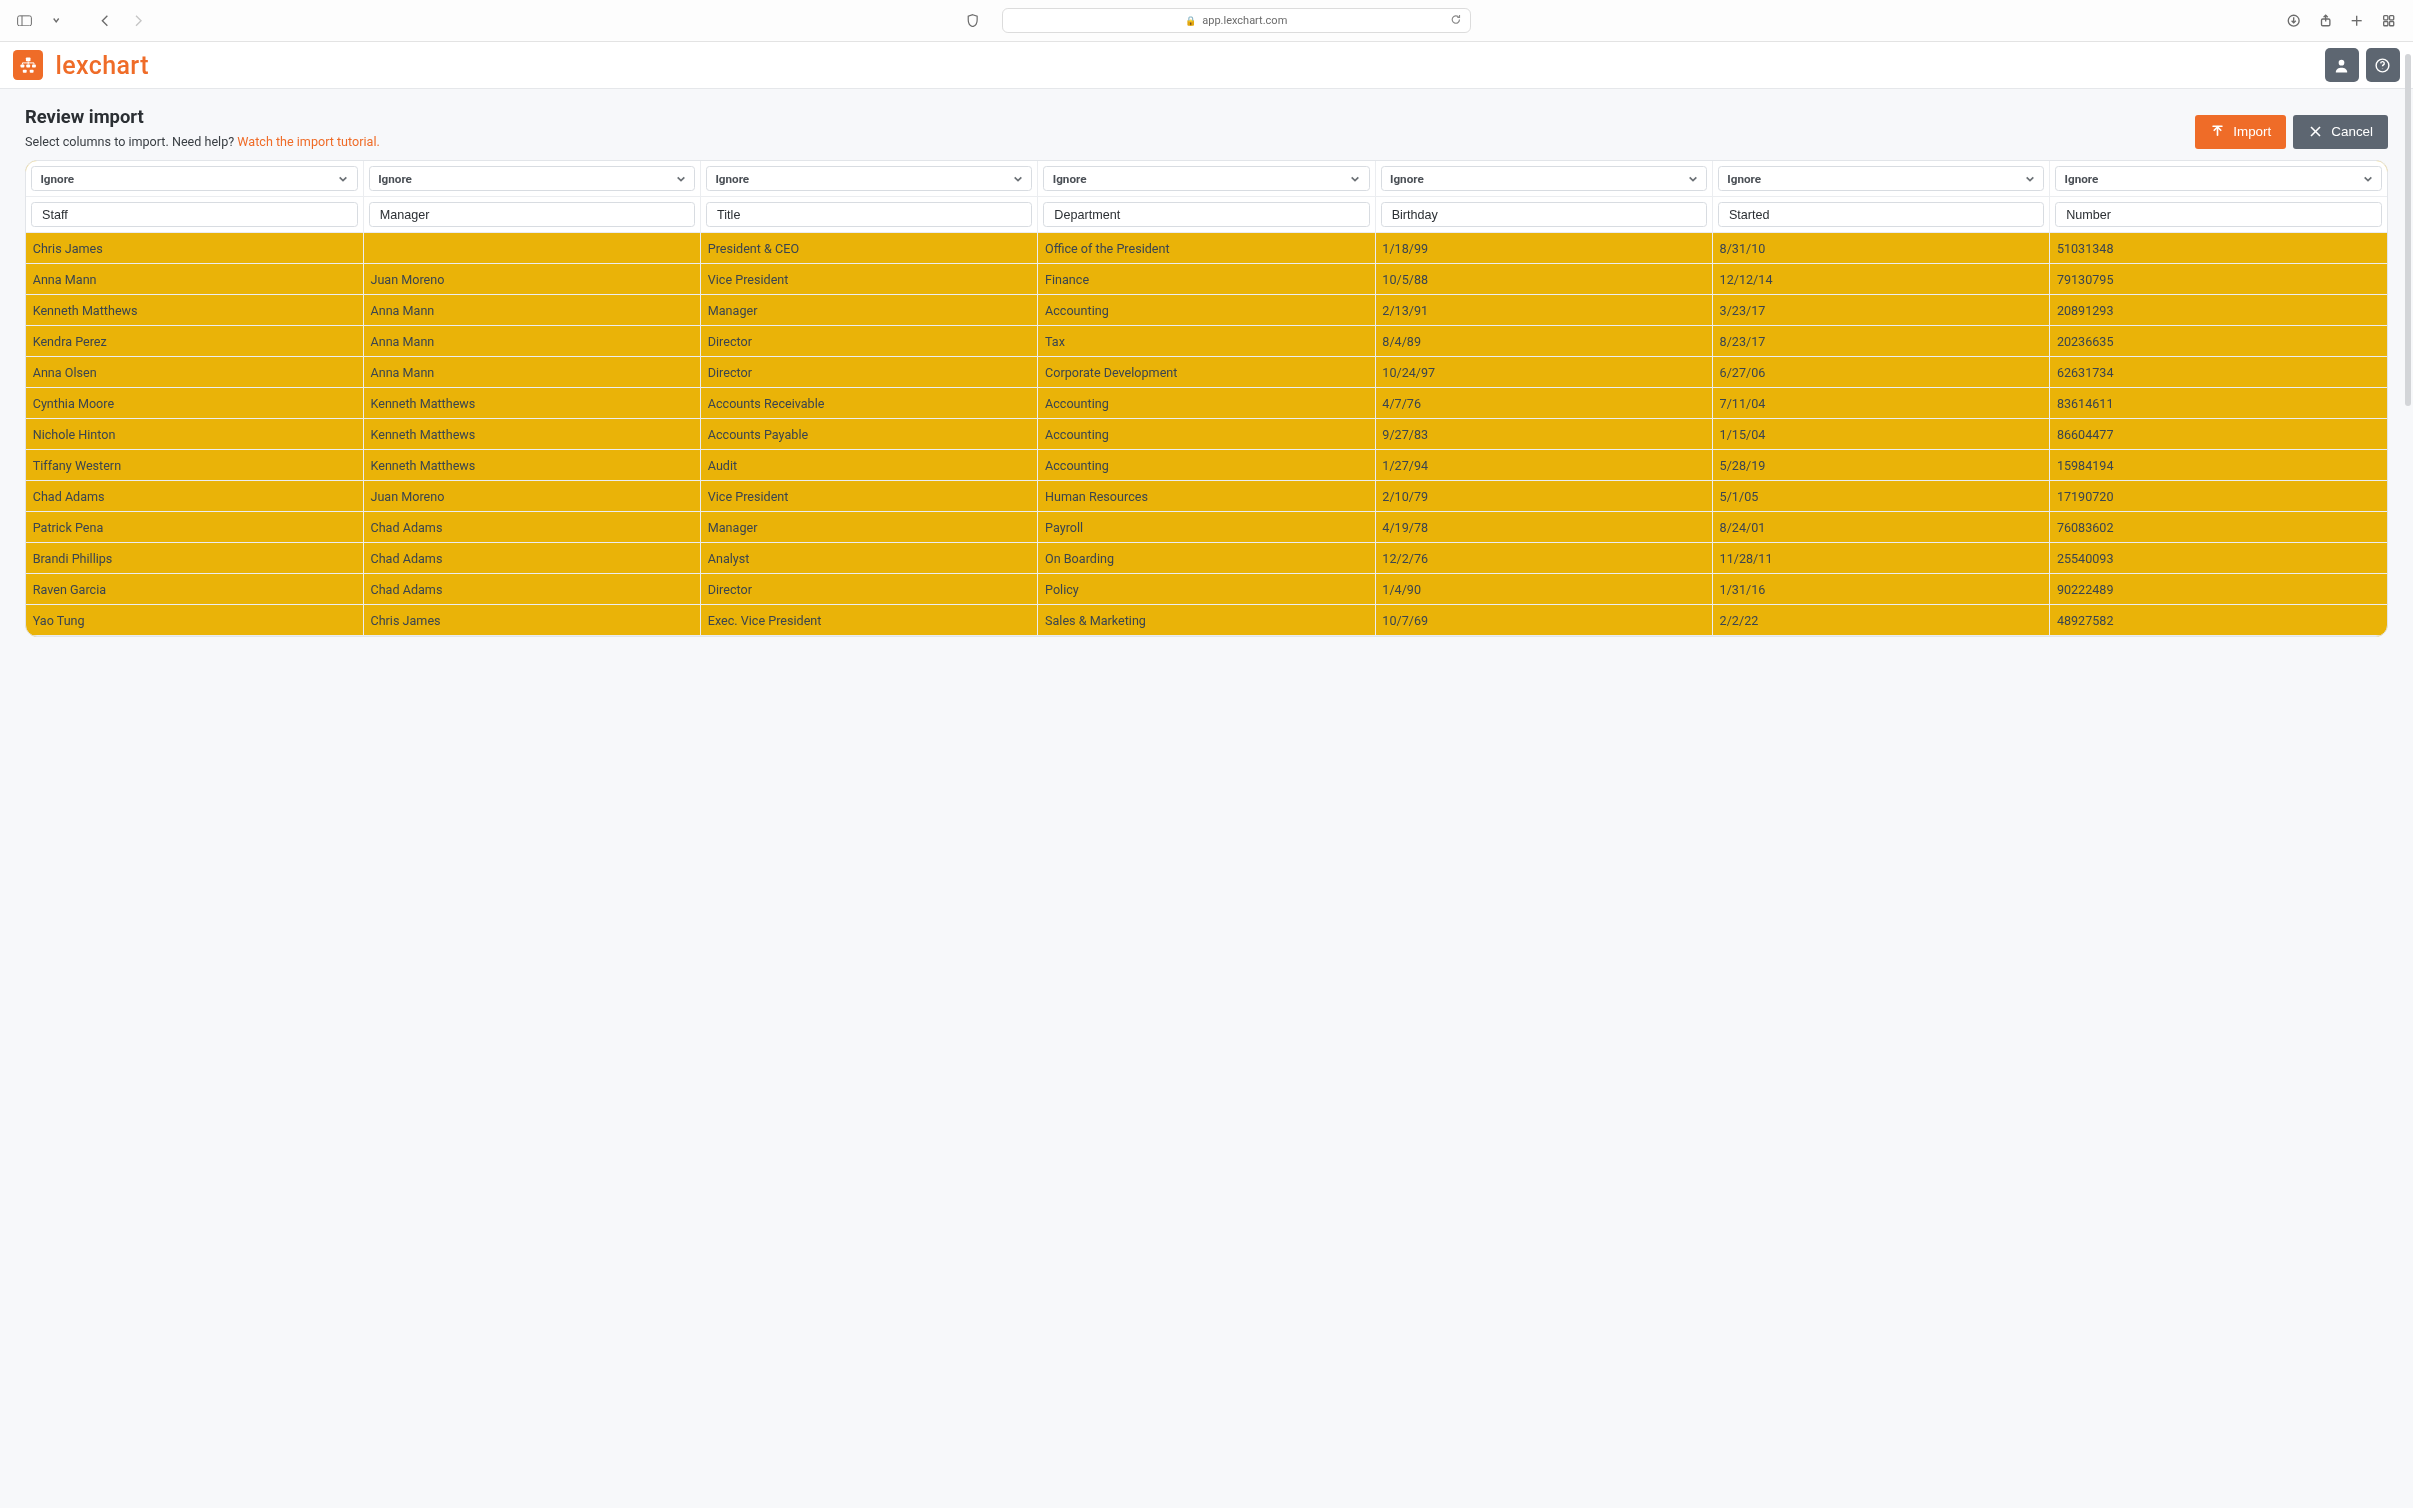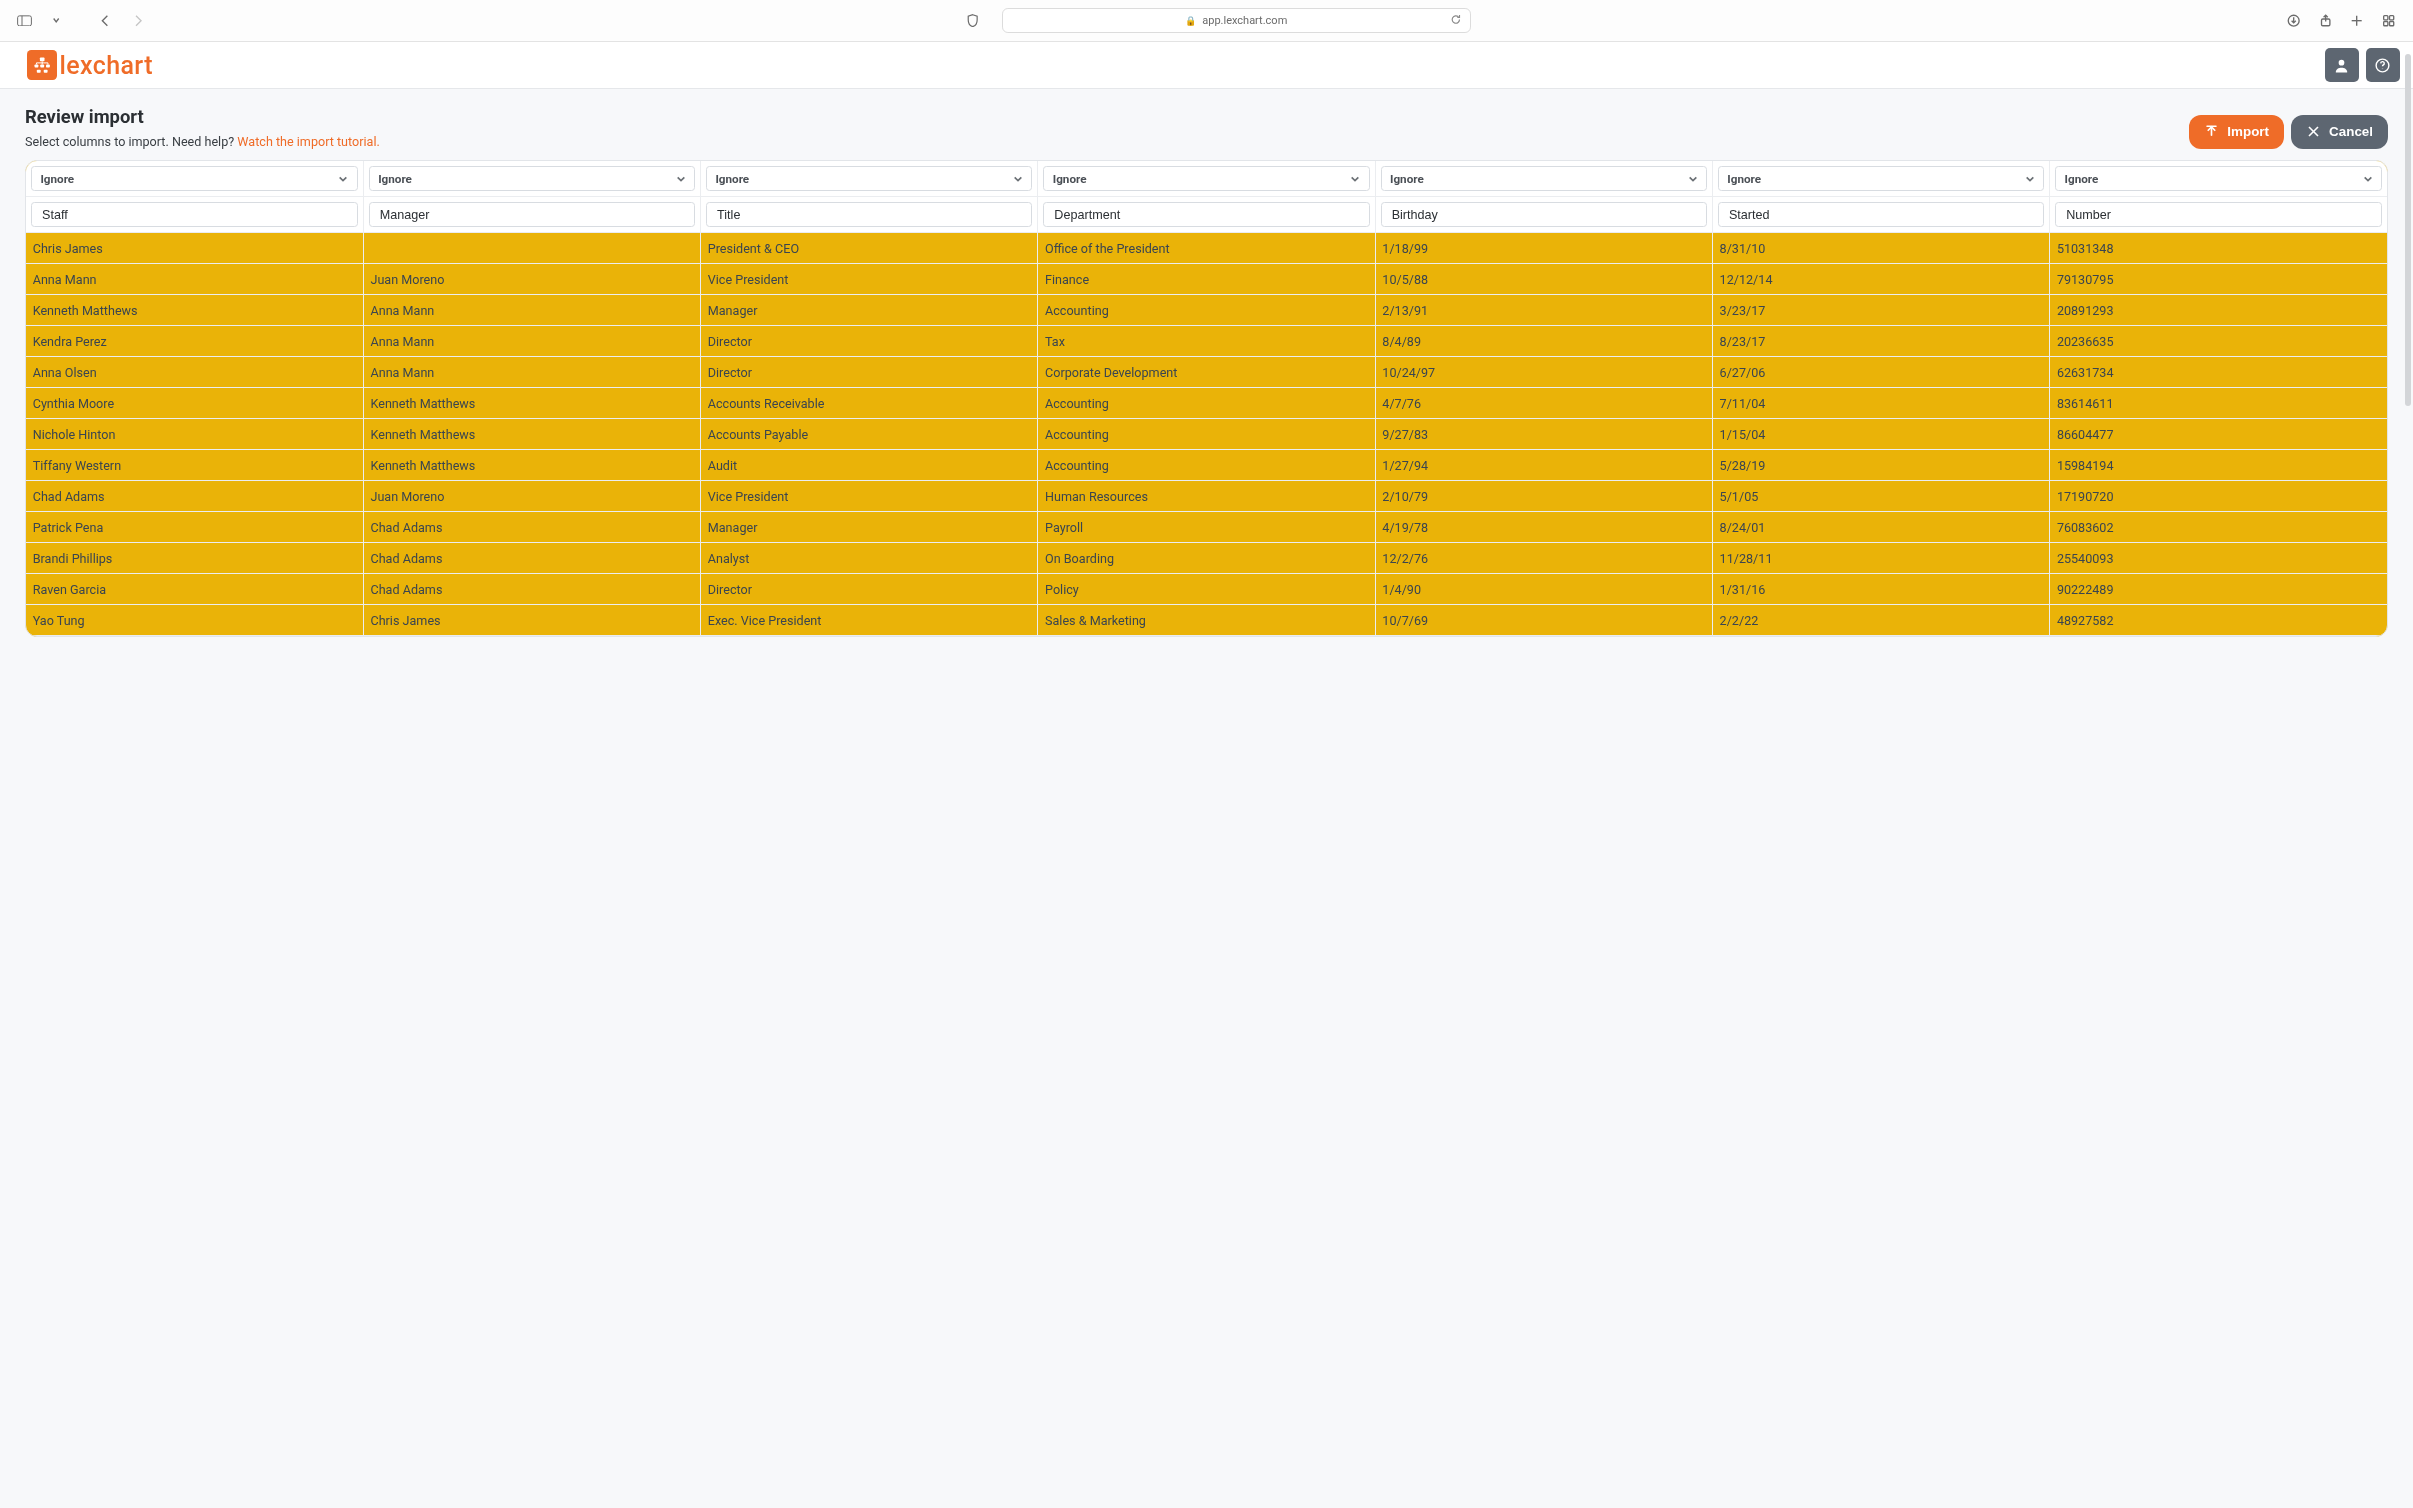--- a/index.html
+++ b/index.html
@@ -63,21 +63,21 @@
   
   .app-header {
     height: 47px;
     background: #fff;
     border-bottom: 0.8px solid #e5e7ea;
     display:flex;
     align-items:center;
     padding: 0 13.4px;
     justify-content: space-between;
   }
-  .logo { display:flex; align-items:center; gap:2px;margin-left:14px;}
+  .logo { display:flex; align-items:center; gap:12px;}
   .logo-mark {
     width:30px;height:30px;border-radius:4.2px;background:#ef6c28;
     display:flex;align-items:center;justify-content:center;
   }
   .logo-mark svg{width:18.4px;height:18.4px;fill:#fff;stroke:none;}
   .logo-text { font-size:25px; font-weight:500; color:#ef6c28; letter-spacing:0.4px; }
   .header-actions { display:flex; gap:6.7px; }
   .header-sq-btn {
     width:34px;height:34px;border-radius:5px;background:#5d6671;color:#fff;
     display:inline-flex;align-items:center;justify-content:center;cursor:pointer;
@@ -91,22 +91,22 @@
     position:relative;
   }
   .title-row {
     display:flex; justify-content:space-between; align-items:flex-end;
   }
   .page-title { font-size:18.4px; font-weight:700; color:#2b2f33; margin-bottom:6.7px;}
   .help-line { font-size:12.6px; color:#3a3f44; }
   .help-line a { color:#ef6c28; text-decoration:none; }
   .action-btns { display:flex; gap:6.7px; }
   .btn {
-    height:34px; padding:0 15px; border:none; border-radius:12px;
-    font-size:13.4px; font-weight:700; display:inline-flex; align-items:center; gap:8.4px; cursor:pointer;
+    height:34px; padding:0 15px; border:none; border-radius:3px;
+    font-size:13.4px; font-weight:400; display:inline-flex; align-items:center; gap:8.4px; cursor:pointer;
     color:#fff;
   }
   .btn svg{width:15px;height:15px;stroke:#fff;fill:none;stroke-width:2.2;}
   .btn-import { background:#ef6c28; }
   .btn-import svg{fill:#fff;stroke:#fff;}
   .btn-cancel { background:#5d6671; }
   
   .import-mode {
     margin-top:18.4px;
     display:flex; align-items:center; gap:15px;

